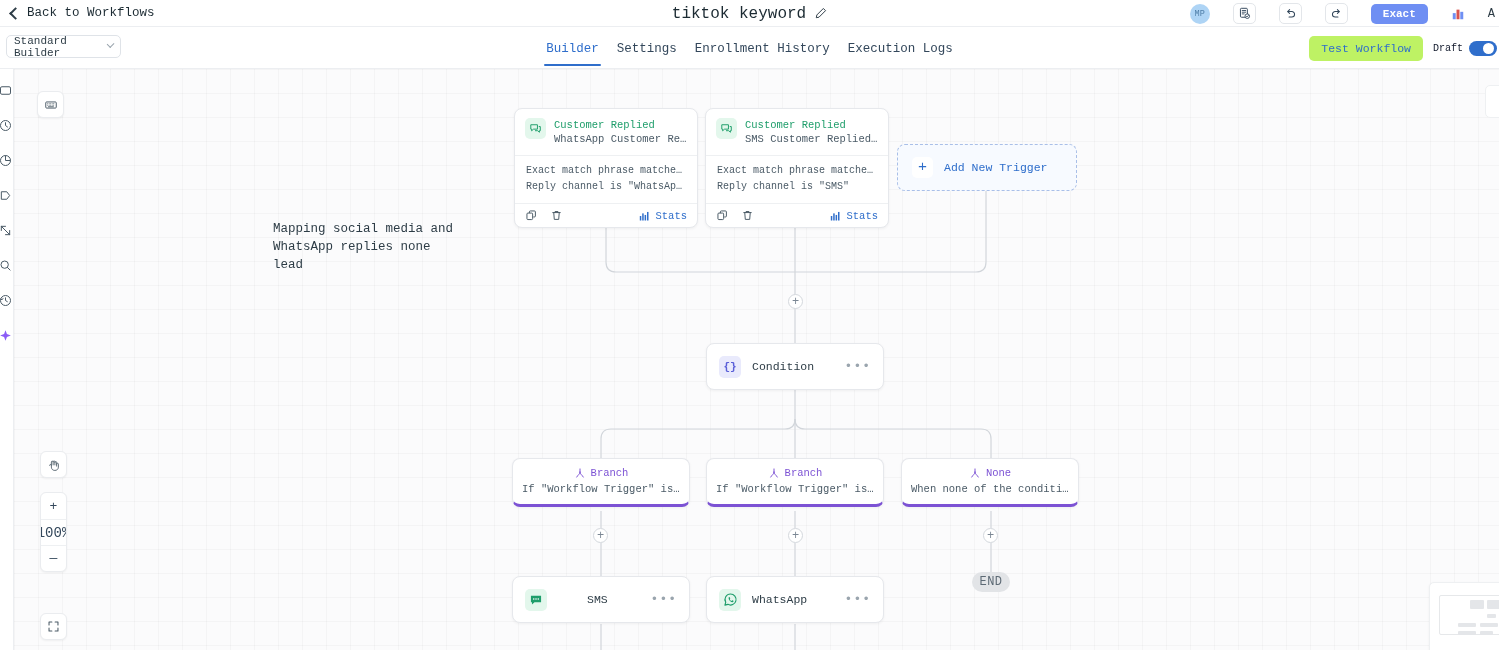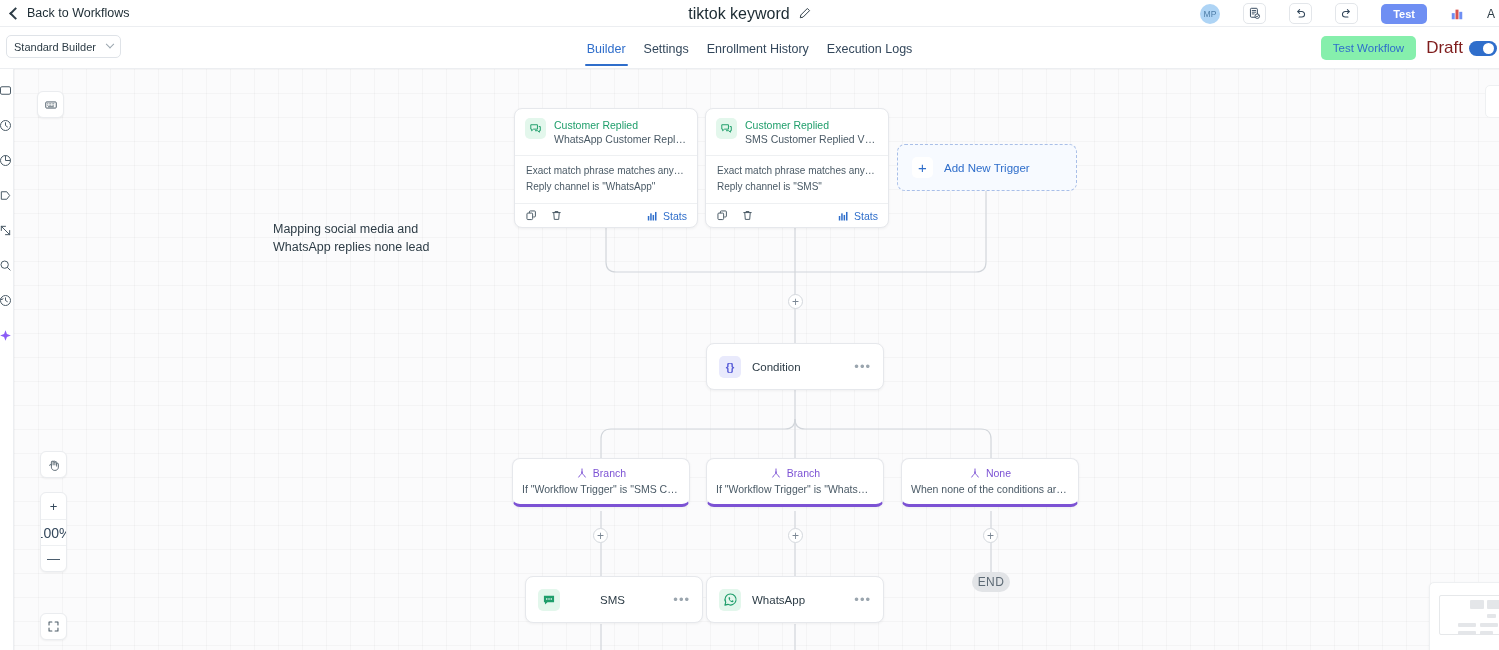--- a/index.html
+++ b/index.html
@@ -2,21 +2,21 @@
 <html><head>
 <meta charset="utf-8">
 <style>
   * { box-sizing: border-box; margin: 0; padding: 0; }
   html, body {
     width: 1499px; height: 650px;
     font-family: "Liberation Sans", sans-serif;
     background: #ffffff;
     overflow: hidden;
   }
-  .app { position: relative; width: 1499px; height: 537px; }
+  .app { position: relative; width: 1499px; height: 537px; font-family: Liberation Mono, monospace; }
 
   
   .topbar {
     position: absolute; top: 0; left: 0; width: 1499px; height: 27px;
     background: #fff; border-bottom: 1px solid #eceef1;
     display: flex; align-items: center;
   }
   .back-link {
     display: flex; align-items: center; gap: 7px;
     margin-left: 11px; color: #1c2b33; font-size: 12.5px; cursor: pointer;
@@ -80,25 +80,25 @@
   .tab.active { color: #2f6ecb; }
   .tab.active::after {
     content: ""; position: absolute; left: 0; right: 0; bottom: 0; height: 2px;
     background: #2f6ecb; border-radius: 2px;
   }
   .subbar-right {
     position: absolute; right: 2px; top: 0; height: 42px;
     display: flex; align-items: center; gap: 10px;
   }
   .test-wf-btn {
-    background: #86efac; color: #2f6ecb; font-size: 11.5px;
+    background: #bef264; color: #2f6ecb; font-size: 11.5px;
     border-radius: 5px; padding: 6px 12px; cursor: pointer;
   }
   .draft-wrap { display: flex; align-items: center; gap: 6px; }
-  .draft-label { font-size: 17px; color: #7f1d1d; }
+  .draft-label { font-size: 10px; color: #0f172a; }
   .toggle {
     width: 28px; height: 15px; border-radius: 9px; background: #2f6ecb;
     position: relative; cursor: pointer;
   }
   .toggle::after {
     content: ""; position: absolute; top: 2px; left: 14px;
     width: 11px; height: 11px; border-radius: 50%; background: #fff;
   }
 
   
@@ -273,21 +273,21 @@
           <path d="M5 5.5H9.6a3.4 3.4 0 010 6.8H6.2" fill="none" stroke="#33475b" stroke-width="1.3" stroke-linecap="round"></path>
           <path d="M6.9 3.3L4.5 5.6l2.4 2.2" fill="none" stroke="#33475b" stroke-width="1.3" stroke-linecap="round" stroke-linejoin="round"></path>
         </svg>
       </div>
       <div class="icon-btn">
         <svg width="13" height="13" viewBox="0 0 16 16">
           <path d="M11 5.5H6.4a3.4 3.4 0 100 6.8h3.4" fill="none" stroke="#33475b" stroke-width="1.3" stroke-linecap="round"></path>
           <path d="M9.1 3.3l2.4 2.3-2.4 2.2" fill="none" stroke="#33475b" stroke-width="1.3" stroke-linecap="round" stroke-linejoin="round"></path>
         </svg>
       </div>
-      <div class="saved-btn">Test</div>
+      <div class="saved-btn">Exact</div>
       <svg class="chart-mini" viewBox="0 0 16 16">
         <rect x="2" y="7" width="3.4" height="7" fill="#6f8ff3"></rect>
         <rect x="6.3" y="3" width="3.4" height="11" fill="#d9534f"></rect>
         <rect x="10.6" y="5.5" width="3.4" height="8.5" fill="#6f8ff3"></rect>
       </svg>
       <span class="partial-a">A</span>
     </div>
   </div>
 
   <div class="subbar">
@@ -531,21 +531,21 @@
       </div>
       <div class="br-sub">When none of the conditions are met</div>
     </div>
 
     <div class="plus-node" style="left:579px; top:459px;">+</div>
     <div class="plus-node" style="left:774px; top:459px;">+</div>
     <div class="plus-node" style="left:969px; top:459px;">+</div>
 
     <div class="end-node" style="left:958px; top:503px;">END</div>
 
-    <div class="node std-node" style="left:511px; top:507px;gap:40px;">
+    <div class="node std-node" style="left:498px; top:507px;gap:40px;">
       <div class="std-badge badge-green">
         <svg width="14" height="14" viewBox="0 0 16 16">
           <path d="M2.2 3.2h11.6v7.4H6.3l-2.9 2.6v-2.6H2.2z" fill="#1f9e6b"></path>
           <circle cx="5.4" cy="6.9" r=".95" fill="#fff"></circle>
           <circle cx="8" cy="6.9" r=".95" fill="#fff"></circle>
           <circle cx="10.6" cy="6.9" r=".95" fill="#fff"></circle>
         </svg>
       </div>
       <span class="std-label">SMS</span>
       <span class="dots">•••</span>

